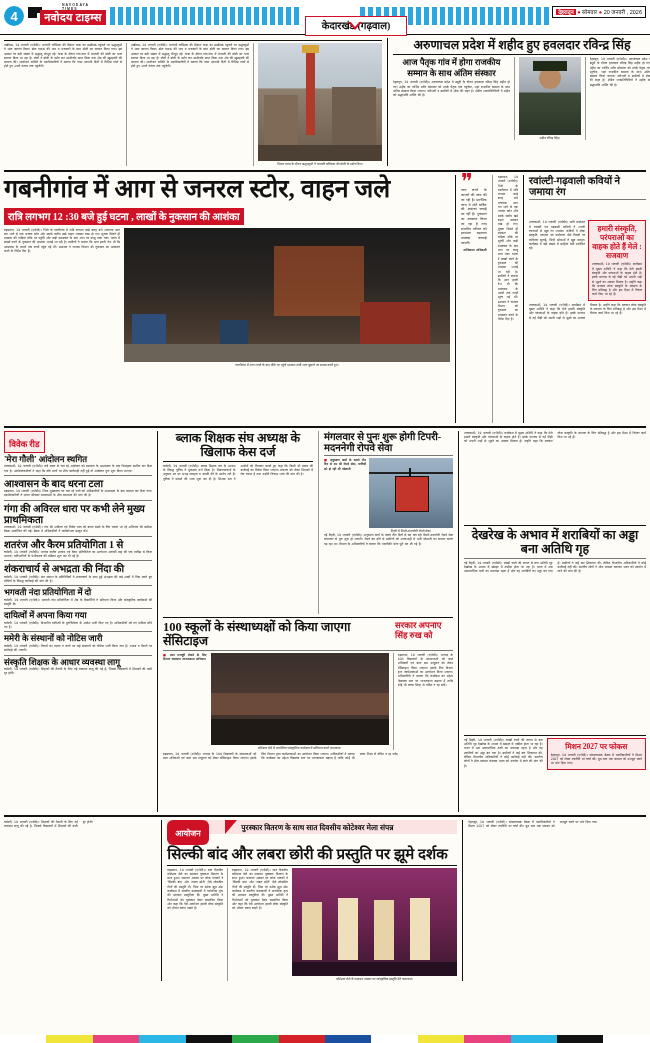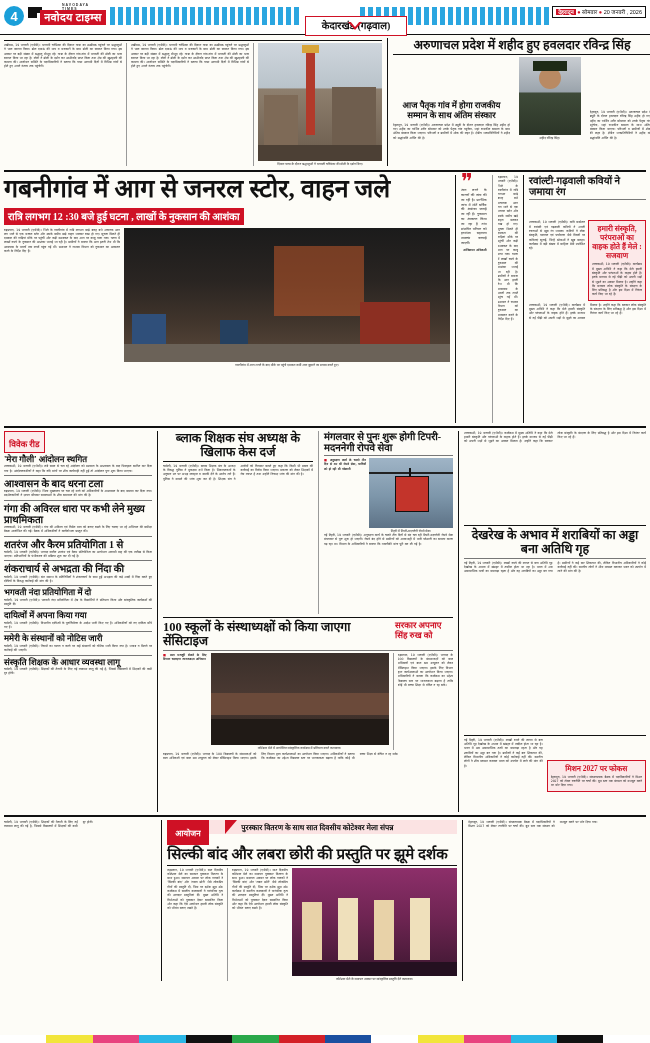--- a/index.html
+++ b/index.html
@@ -75,21 +75,21 @@
   .cols2{column-count:2;column-gap:5px;}
   .cols3{column-count:3;column-gap:5px;}
 
   .photo{background:#6d6f72;position:relative;overflow:hidden;}
   .cap{font-size:3.2px;color:#333;text-align:center;padding-top:1px;line-height:4px;}
 
   .sec{display:flex;gap:5px;}
   .bx-red{border:1px solid #cf1125;background:#fdecec;}
   .tagbox{
     display:inline-block;background:#cf1125;color:#fff;font-size:8px;font-weight:bold;
-    padding:7px 8px;font-family:"Liberation Serif",serif;
+    padding:7px 8px;font-family:"Liberation Serif",serif;border-radius:6px;
   }
   .tag-wrap{position:relative;background:#fbe3e3;height:14px;}
   .tag-wrap .slant{
     position:absolute;left:58px;top:0;width:0;height:0;
     border-top:14px solid #cf1125;border-right:12px solid transparent;
   }
   .tag-wrap .tl{position:absolute;left:74px;top:2px;font-size:7.5px;font-weight:bold;
     color:#111;font-family:"Liberation Serif",serif;}
   .bullet-red{color:#cf1125;}
   .quote-mark{font-size:22px;color:#cf1125;font-family:"Liberation Serif",serif;line-height:.6;}
@@ -158,21 +158,21 @@
             <div class="cap">दिवारा यात्रा के दौरान श्रद्धालुओं ने भगवती चण्डिका की डोली के दर्शन किए।</div>
           </div>
         </div>
       </div>
 
       <div class="vr"></div>
 
       <div style="width:258px;">
         <div class="hl md" style="text-align:center;">अरुणाचल प्रदेश में शहीद हुए हवलदार रविन्द्र सिंह</div>
         <div class="rule-h"></div>
-        <div class="sec" style="gap:4px;align-items:flex-end;">
+        <div class="sec" style="gap:4px;">
           <div style="width:118px;">
             <div class="hl xs" style="text-align:center;line-height:1.25;margin-bottom:2px;">आज पैतृक गांव में होगा राजकीय सम्मान के साथ अंतिम संस्कार</div>
             <div class="txt">देहरादून, 19 जनवरी (एजेंसी)। अरुणाचल प्रदेश में ड्यूटी के दौरान हवलदार रविन्द्र सिंह शहीद हो गए। शहीद का पार्थिव शरीर सोमवार को उनके पैतृक गांव पहुंचेगा, जहां राजकीय सम्मान के साथ अंतिम संस्कार किया जाएगा। परिजनों व ग्रामीणों में शोक की लहर है। क्षेत्रीय जनप्रतिनिधियों ने शहीद को श्रद्धांजलि अर्पित की है।</div>
           </div>
           <div class="vr-thin"></div>
           <div style="width:62px;">
             <div class="photo" style="height:78px;background:linear-gradient(180deg,#c9cdd2 0%,#9aa3ab 45%,#3e4a38 46%,#2c3528 100%);">
               <div style="position:absolute;left:20px;top:10px;width:22px;height:22px;border-radius:50%;background:#b98a63;"></div>
               <div style="position:absolute;left:14px;top:4px;width:34px;height:10px;background:#1e2a16;"></div>
             </div>
@@ -378,21 +378,21 @@
         <div>
           <div class="hl md" style="text-align:center;">देखरेख के अभाव में शराबियों का अड्डा बना अतिथि गृह</div>
           <div class="rule-h thin"></div>
           <div class="txt cols2" style="height:172px;">नई टिहरी, 19 जनवरी (एजेंसी)। लाखों रुपये की लागत से बना अतिथि गृह देखरेख के अभाव में खंडहर में तब्दील होता जा रहा है। भवन में अब असामाजिक तत्वों का जमावड़ा रहता है और यह शराबियों का अड्डा बन गया है। ग्रामीणों ने कई बार शिकायत की, लेकिन विभागीय अधिकारियों ने कोई कार्रवाई नहीं की। स्थानीय लोगों ने शीघ्र मरम्मत कराकर भवन को उपयोग में लाने की मांग की है।</div>
         </div>
         <div class="rule-h"></div>
         <div class="sec" style="gap:4px;margin-top:2px;">
           <div style="width:84px;">
             <div class="txt">नई टिहरी, 19 जनवरी (एजेंसी)। लाखों रुपये की लागत से बना अतिथि गृह देखरेख के अभाव में खंडहर में तब्दील होता जा रहा है। भवन में अब असामाजिक तत्वों का जमावड़ा रहता है और यह शराबियों का अड्डा बन गया है। ग्रामीणों ने कई बार शिकायत की, लेकिन विभागीय अधिकारियों ने कोई कार्रवाई नहीं की। स्थानीय लोगों ने शीघ्र मरम्मत कराकर भवन को उपयोग में लाने की मांग की है।</div>
           </div>
-          <div style="width:106px;margin-top:22px;">
+          <div style="width:106px;">
             <div class="side-red-box">
               <div class="t">मिशन 2027 पर फोकस</div>
               <div class="txt" style="margin-top:2px;">देहरादून, 19 जनवरी (एजेंसी)। संगठनात्मक बैठक में पदाधिकारियों ने मिशन 2027 को लेकर रणनीति पर चर्चा की। बूथ स्तर तक संगठन को मजबूत करने पर जोर दिया गया।</div>
             </div>
           </div>
         </div>
       </div>
     </div>
 
     <div class="rule-h thick" style="margin-top:3px;"></div>

